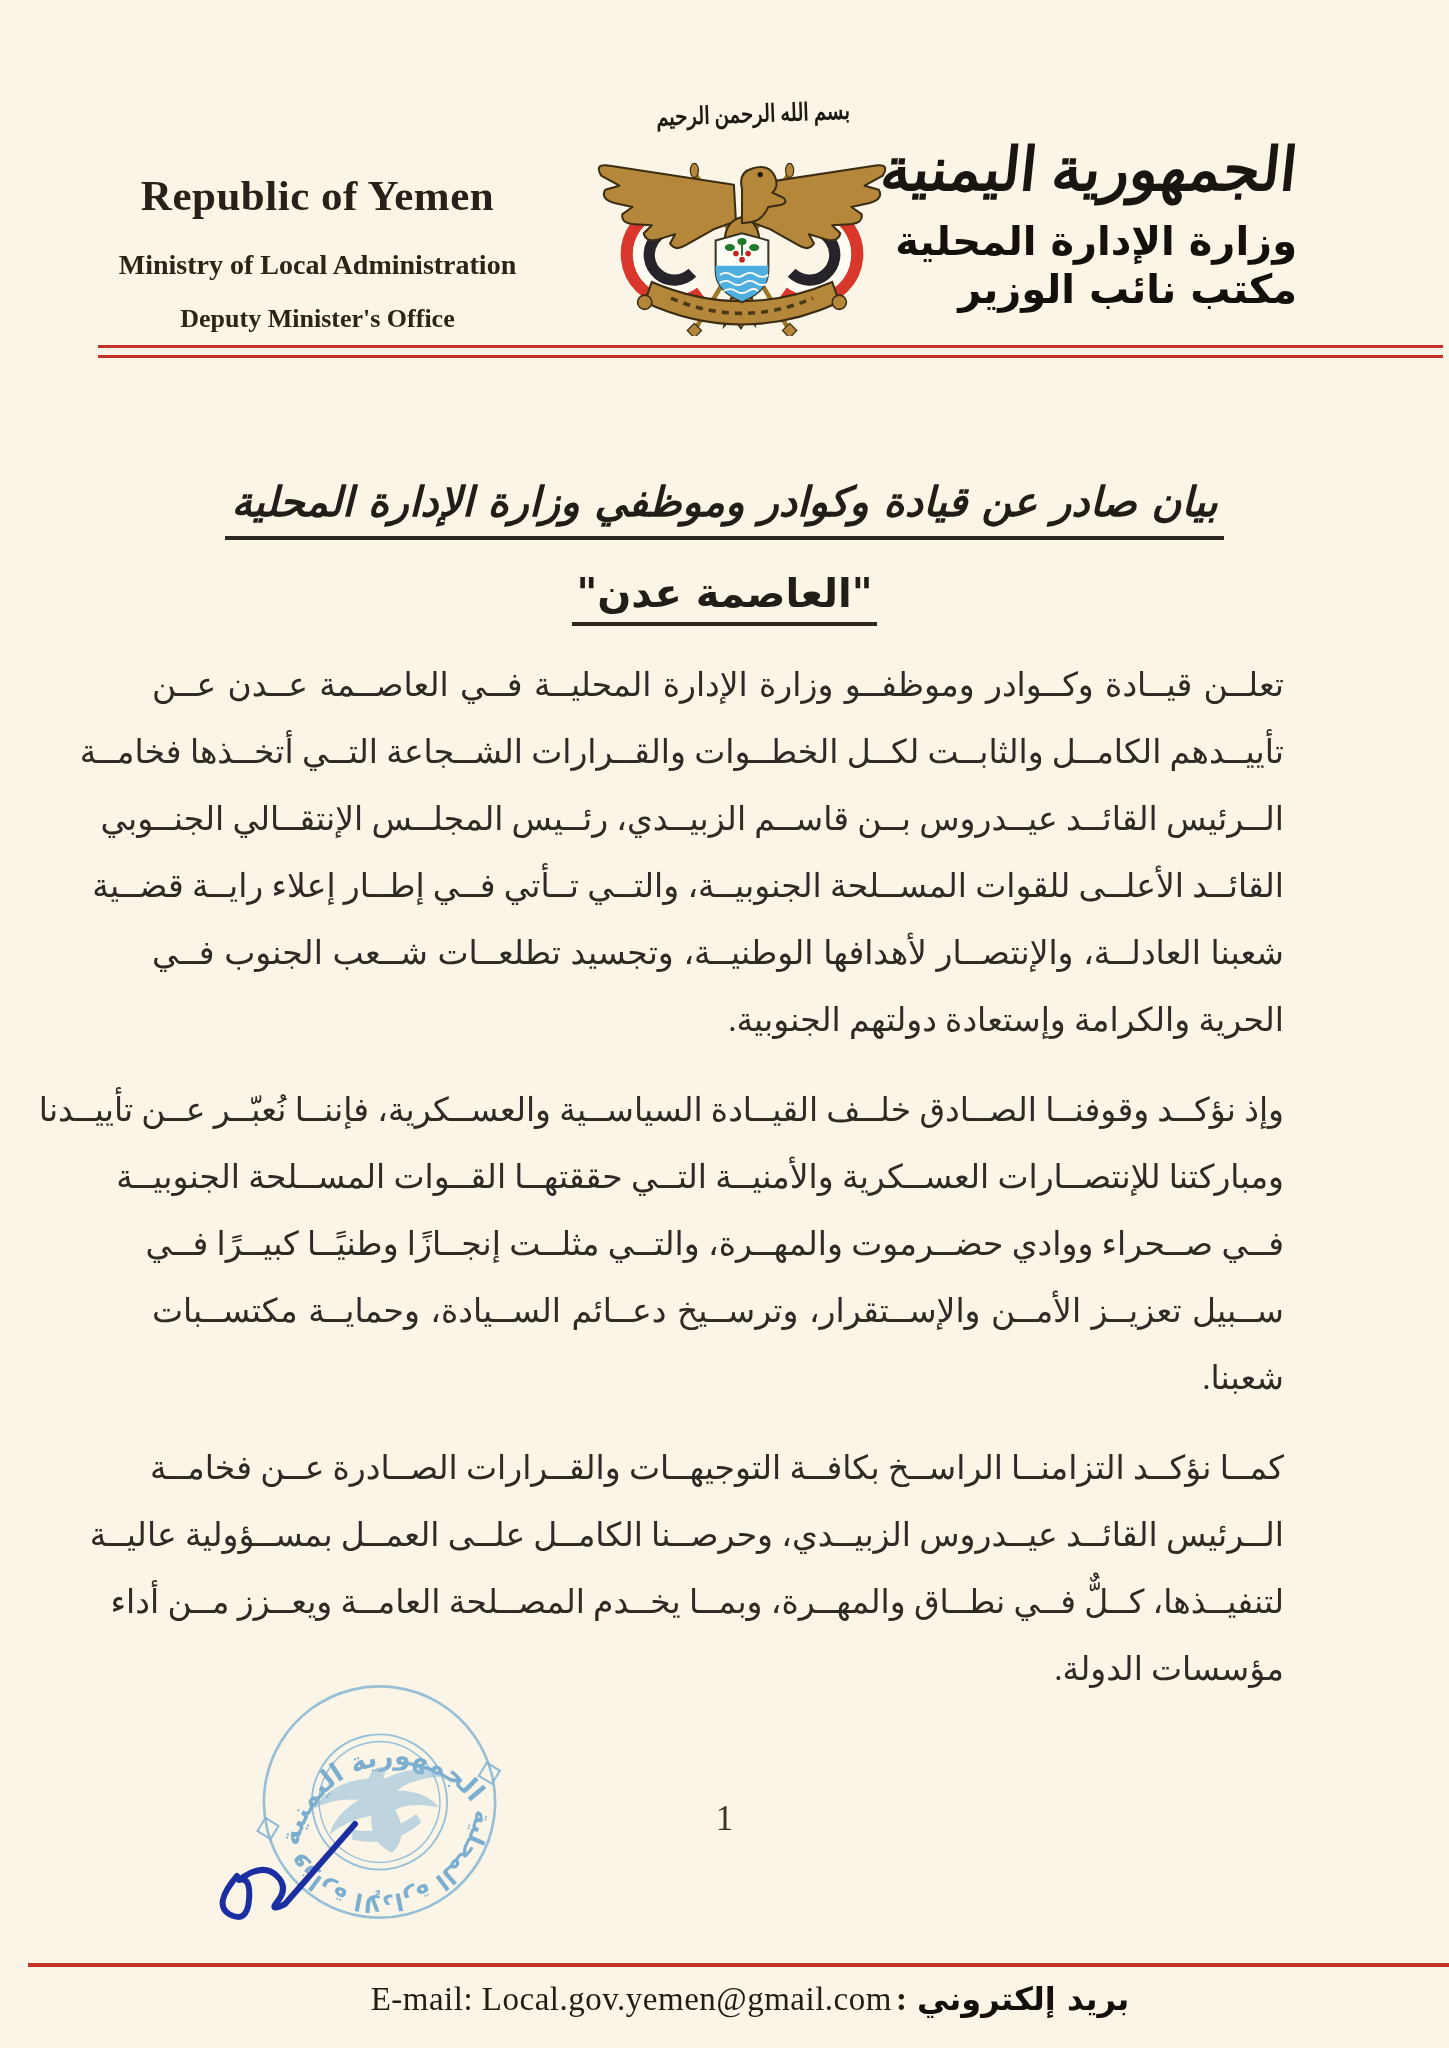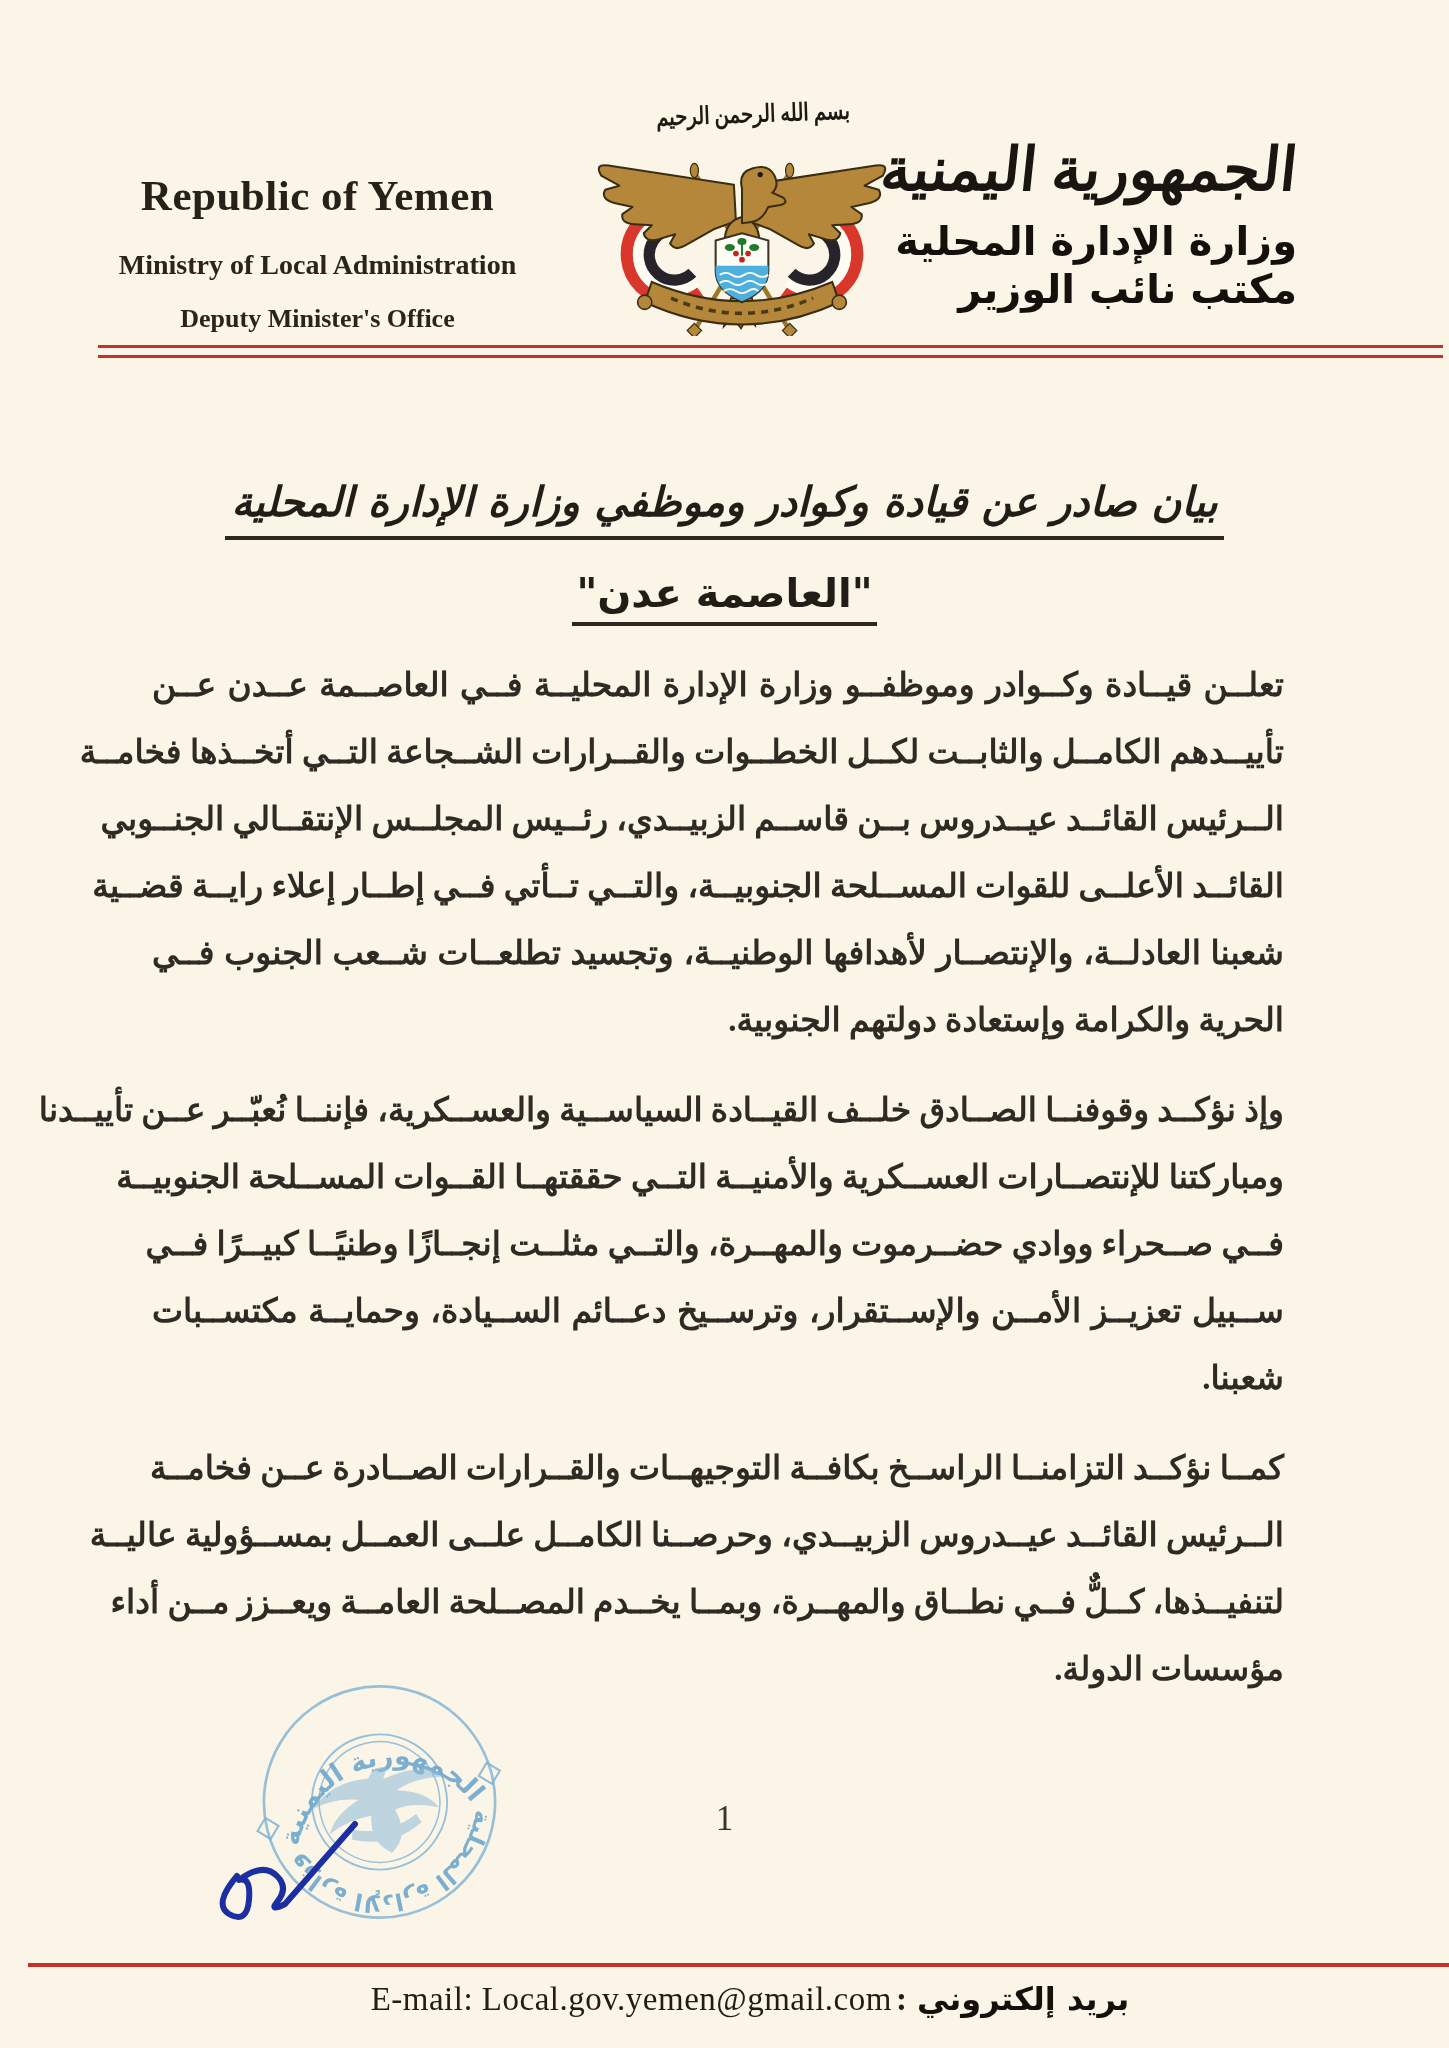--- a/index.html
+++ b/index.html
@@ -74,21 +74,21 @@
     font-size:40px;font-weight:900;color:#211d17;
     padding:0 4px 6px 4px;border-bottom:4px solid #2b2721;
     white-space:nowrap;
   }
   
   .doc-body{
     position:absolute;left:152px;top:652px;width:1132px;
     direction:rtl;color:#2e2a24;
     font-size:33px;
   }
-  .doc-paragraph{margin:0 0 23px 0;font-weight:bold;}
+  .doc-paragraph{margin:0 0 23px 0;}
   .doc-line{
     height:67px;line-height:67px;white-space:nowrap;
     text-align:justify;text-align-last:justify;
     overflow:visible;
   }
   .doc-paragraph .doc-line:last-child{text-align-last:right;}
   
   .stamp{position:absolute;left:246px;top:1678px;width:268px;height:252px;transform:rotate(-14deg);}
   .signature{position:absolute;left:193px;top:1798px;width:210px;height:132px;}
   .page-number{

